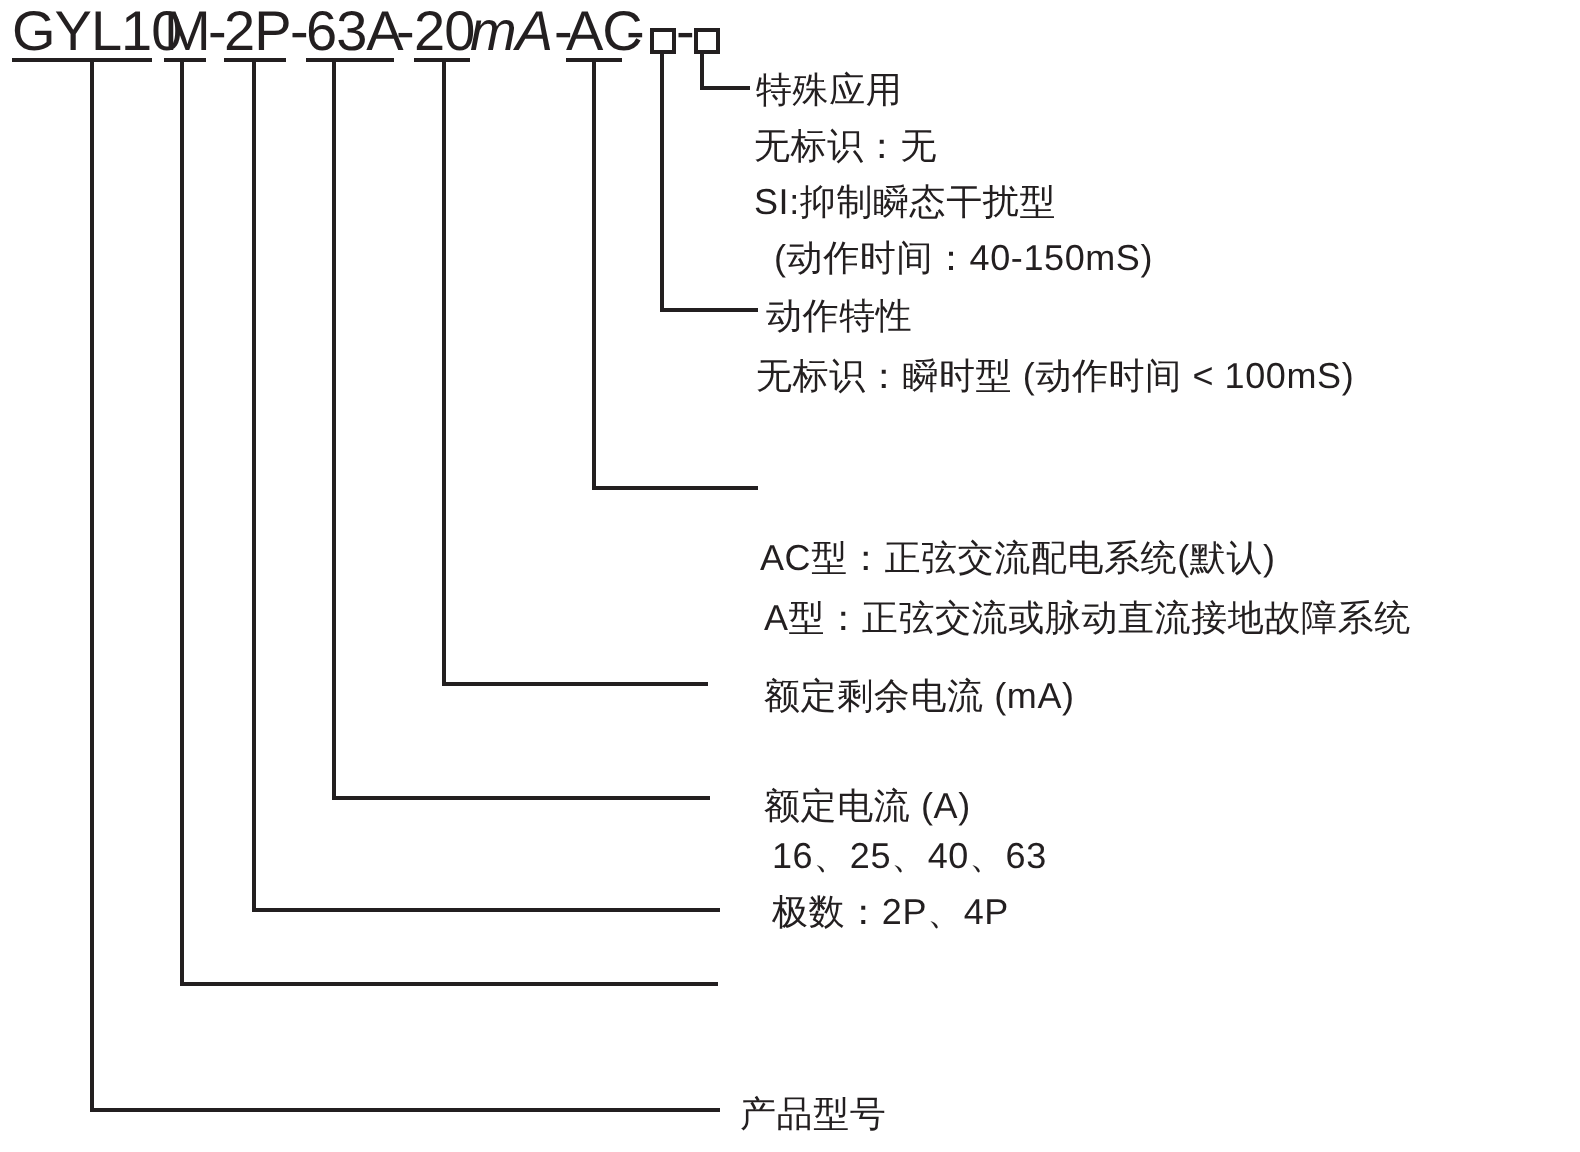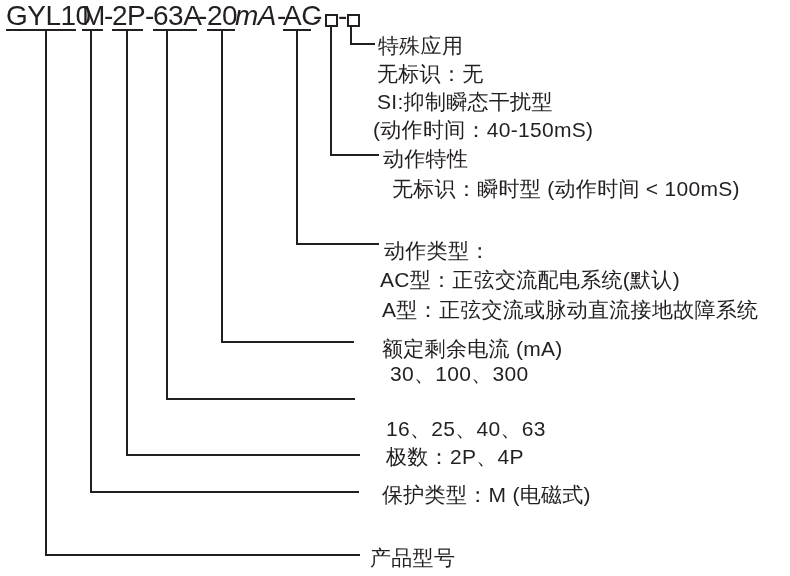--- a/index.html
+++ b/index.html
@@ -24,21 +24,21 @@
     border:2px solid var(--ink,#231f20);background:transparent;
   }
   
   .conn{
     position:absolute;
     border-left:2px solid var(--ink,#231f20);
     border-bottom:2px solid var(--ink,#231f20);
   }
   
   .lbl{
-    position:absolute;font-size:21px;line-height:23px;
+    position:absolute;font-size:18px;line-height:23px;
     letter-spacing:0.3px;white-space:pre;
   }
 </style>
 </head>
 <body>
 
 <div class="canvas">
 
   <div>
     <span class="seg u" style="left:6px;width:70px">GYL10</span>
@@ -63,33 +63,31 @@
   <div class="conn" style="left:296px;top:31px;width:81px;height:212px"></div>
   <div class="conn" style="left:221px;top:31px;width:131px;height:310px"></div>
   <div class="conn" style="left:166px;top:31px;width:187px;height:367px"></div>
   <div class="conn" style="left:126px;top:31px;width:232px;height:423px"></div>
   <div class="conn" style="left:90px;top:31px;width:267px;height:460px"></div>
   <div class="conn" style="left:45px;top:31px;width:313px;height:523px"></div>
 
   <div class="lbl" style="left:378px;top:34px">特殊应用</div>
   <div class="lbl" style="left:377px;top:62px">无标识：无</div>
   <div class="lbl" style="left:377px;top:90px">SI:抑制瞬态干扰型</div>
-  <div class="lbl" style="left:373px;top:118px">(动作时间：40-150mS)</div>
+  <div class="lbl" style="left:387px;top:118px">(动作时间：40-150mS)</div>
 
   <div class="lbl" style="left:383px;top:147px">动作特性</div>
-  <div class="lbl" style="left:392px;top:177px">无标识：瞬时型 (动作时间 &lt; 100mS)</div>
+  <div class="lbl" style="left:378px;top:177px">无标识：瞬时型 (动作时间 &lt; 100mS)</div>
 
-  <div class="lbl" style="left:384px;top:239px">动作类型：</div>
   <div class="lbl" style="left:380px;top:268px">AC型：正弦交流配电系统(默认)</div>
   <div class="lbl" style="left:382px;top:298px">A型：正弦交流或脉动直流接地故障系统</div>
 
   <div class="lbl" style="left:382px;top:337px">额定剩余电流 (mA)</div>
-  <div class="lbl" style="left:390px;top:362px">30、100、300</div>
 
+  <div class="lbl" style="left:382px;top:392px">额定电流 (A)</div>
   <div class="lbl" style="left:386px;top:417px">16、25、40、63</div>
 
   <div class="lbl" style="left:386px;top:445px">极数：2P、4P</div>
 
-  <div class="lbl" style="left:382px;top:483px">保护类型：M (电磁式)</div>
 
   <div class="lbl" style="left:370px;top:546px">产品型号</div>
 
 </div>
 
 </body></html>

